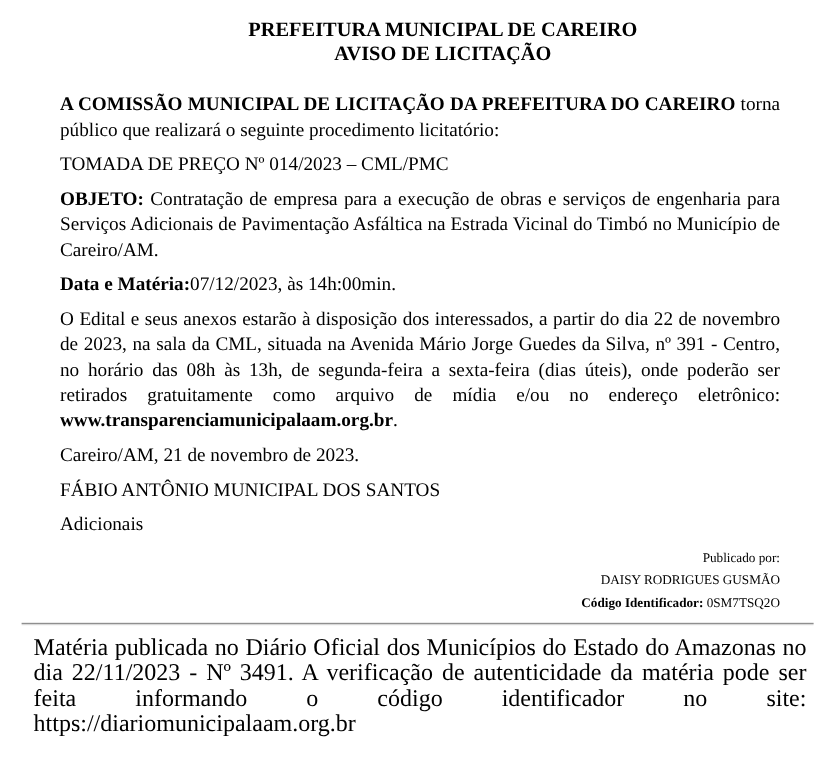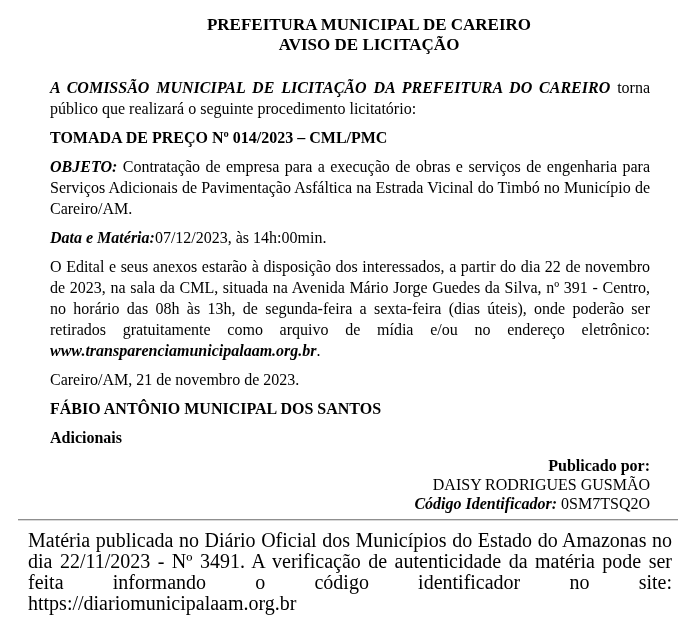--- a/index.html
+++ b/index.html
@@ -31,27 +31,27 @@
   .doc-body {
     margin: 22px 48px 0 50px;
     font-size: 16px;
     line-height: 21px;
     text-align: justify;
   }
   .doc-body p {
     margin: 8px 0;
   }
   .bold {
-    font-weight: 700;
+    font-weight: 400;
   }
-  strong { font-weight: 700; font-style: italic; }
+  strong { font-weight: 700; }
   .pub-block {
     margin-top: 2px;
     text-align: right;
-    font-size: 16px;
+    font-size: 11px;
     line-height: 19px;
   }
   hr.divider {
     margin: 6px 20px 9px 18px;
     border: 0;
     border-top: 1px solid #8f8f8f;
     border-bottom: 1px solid #d8d8d8;
     height: 0;
   }
   .doc-footer {

